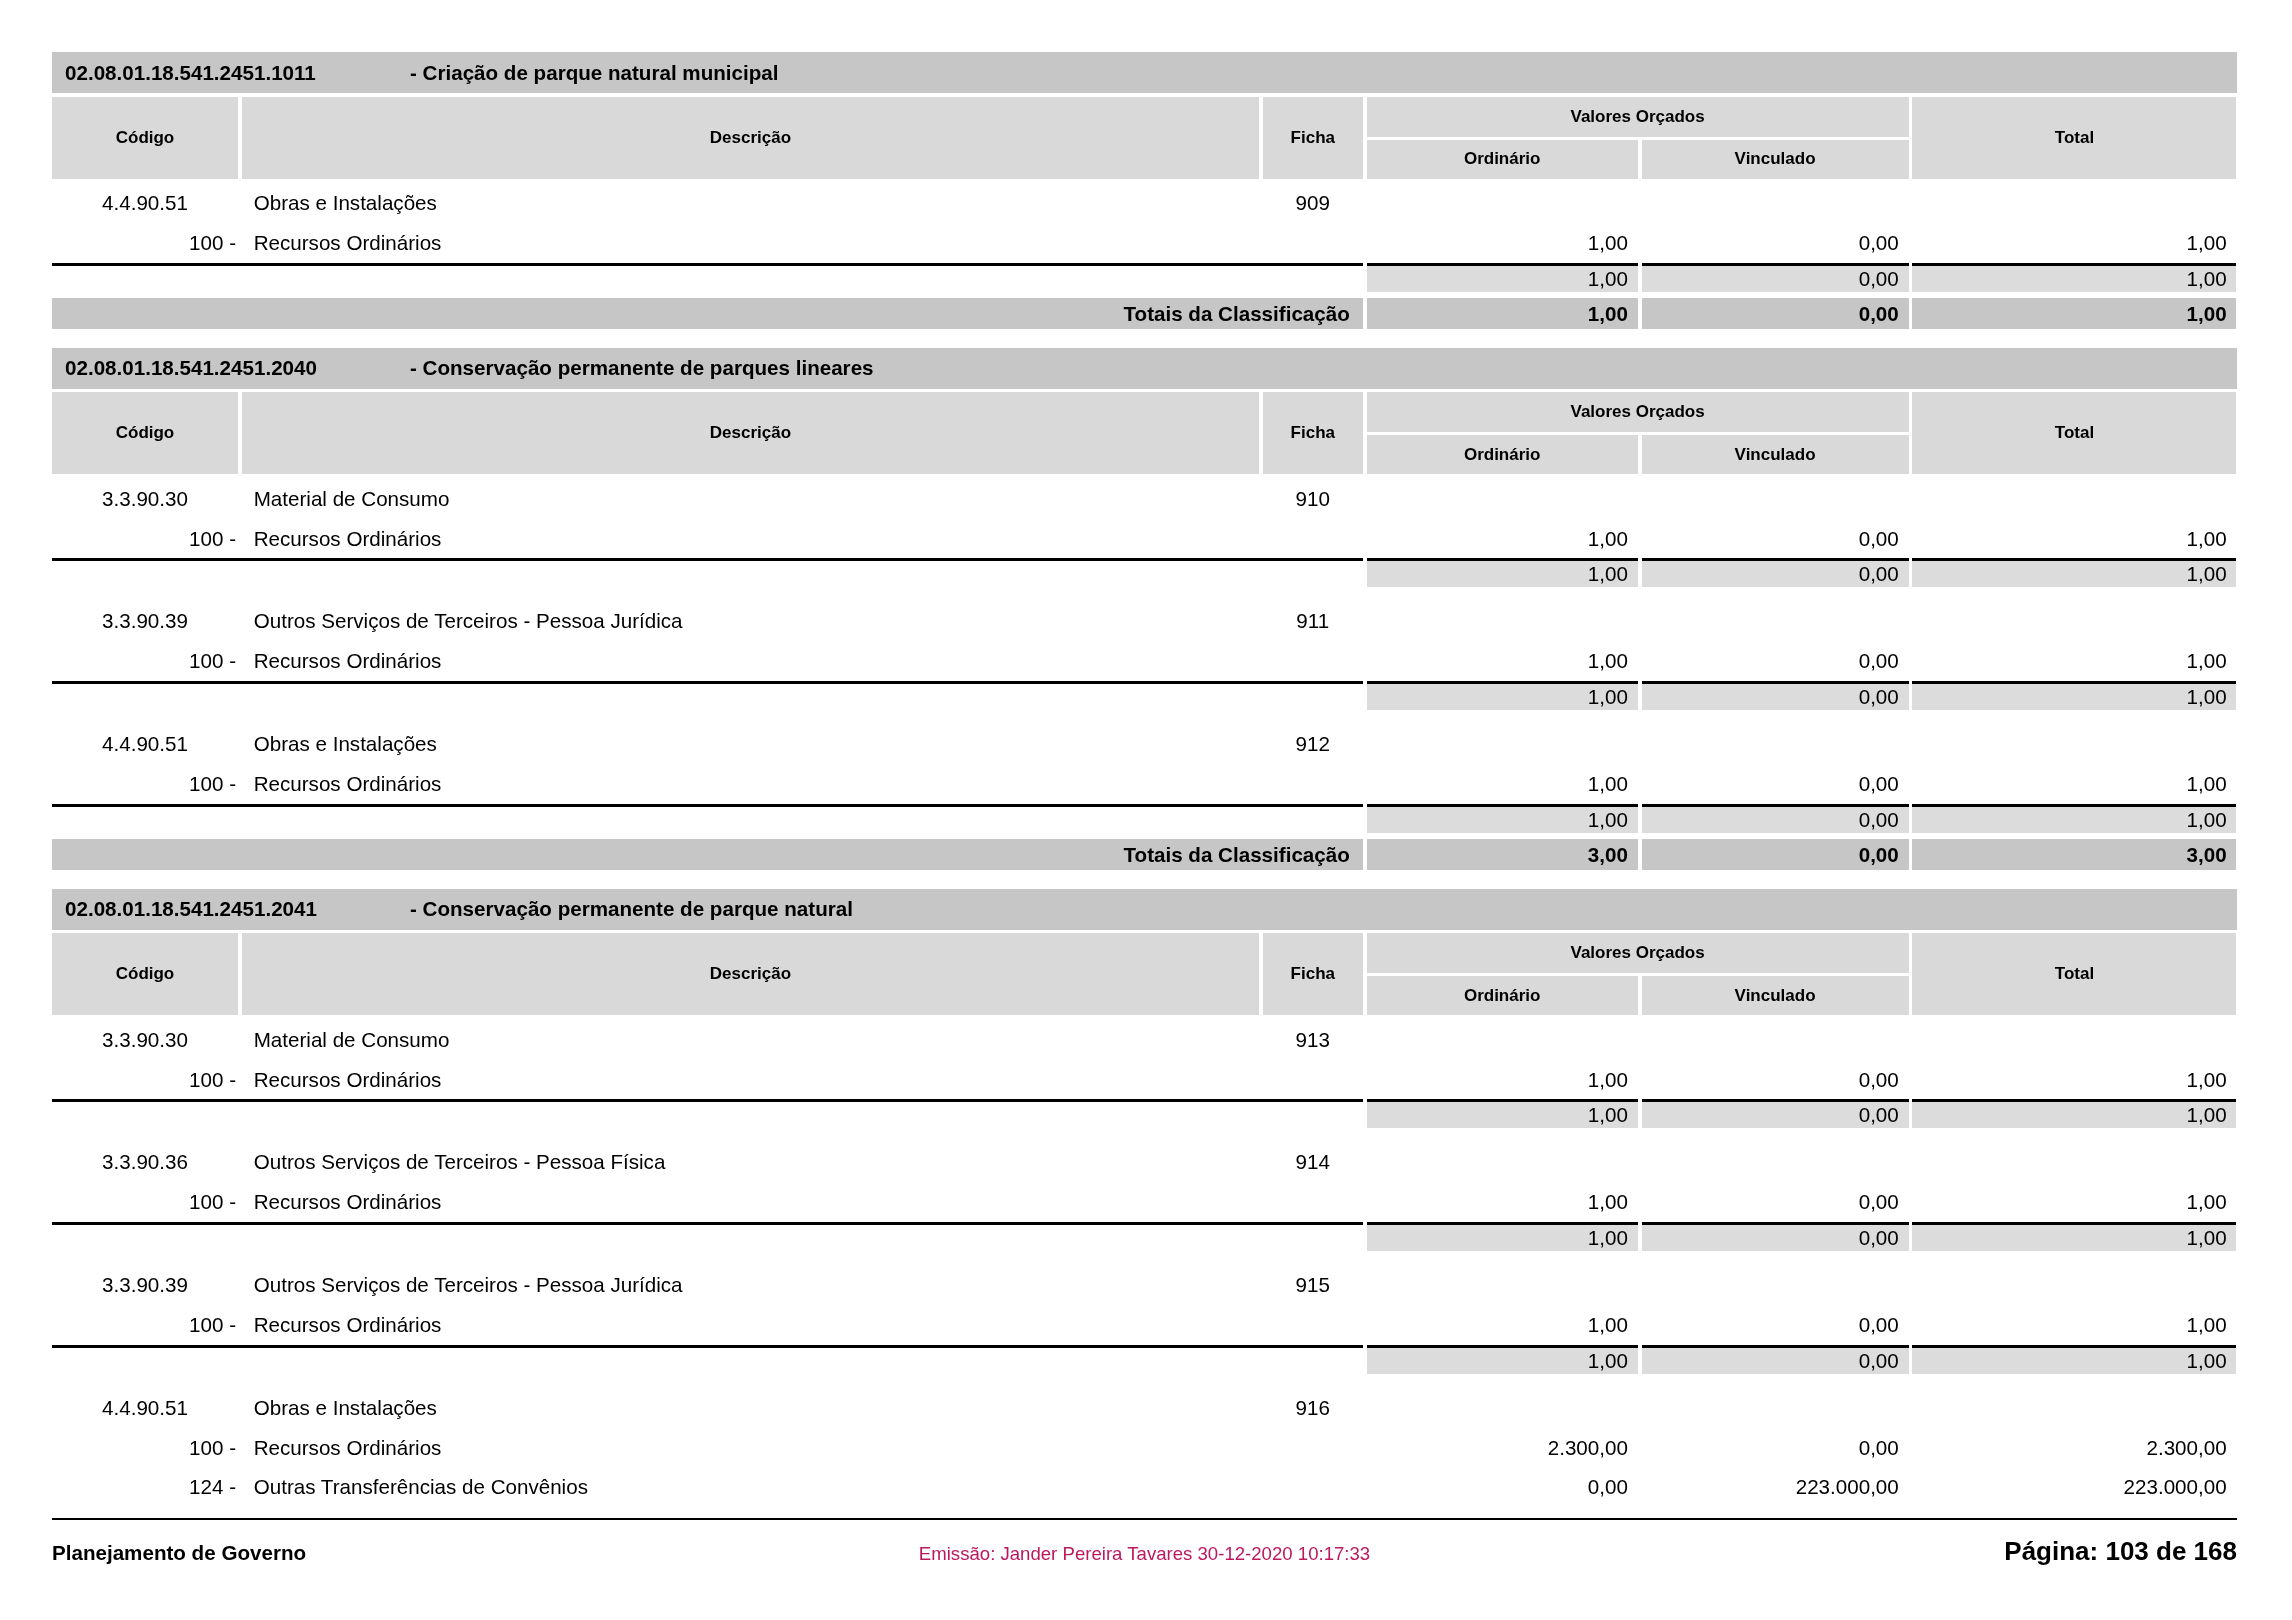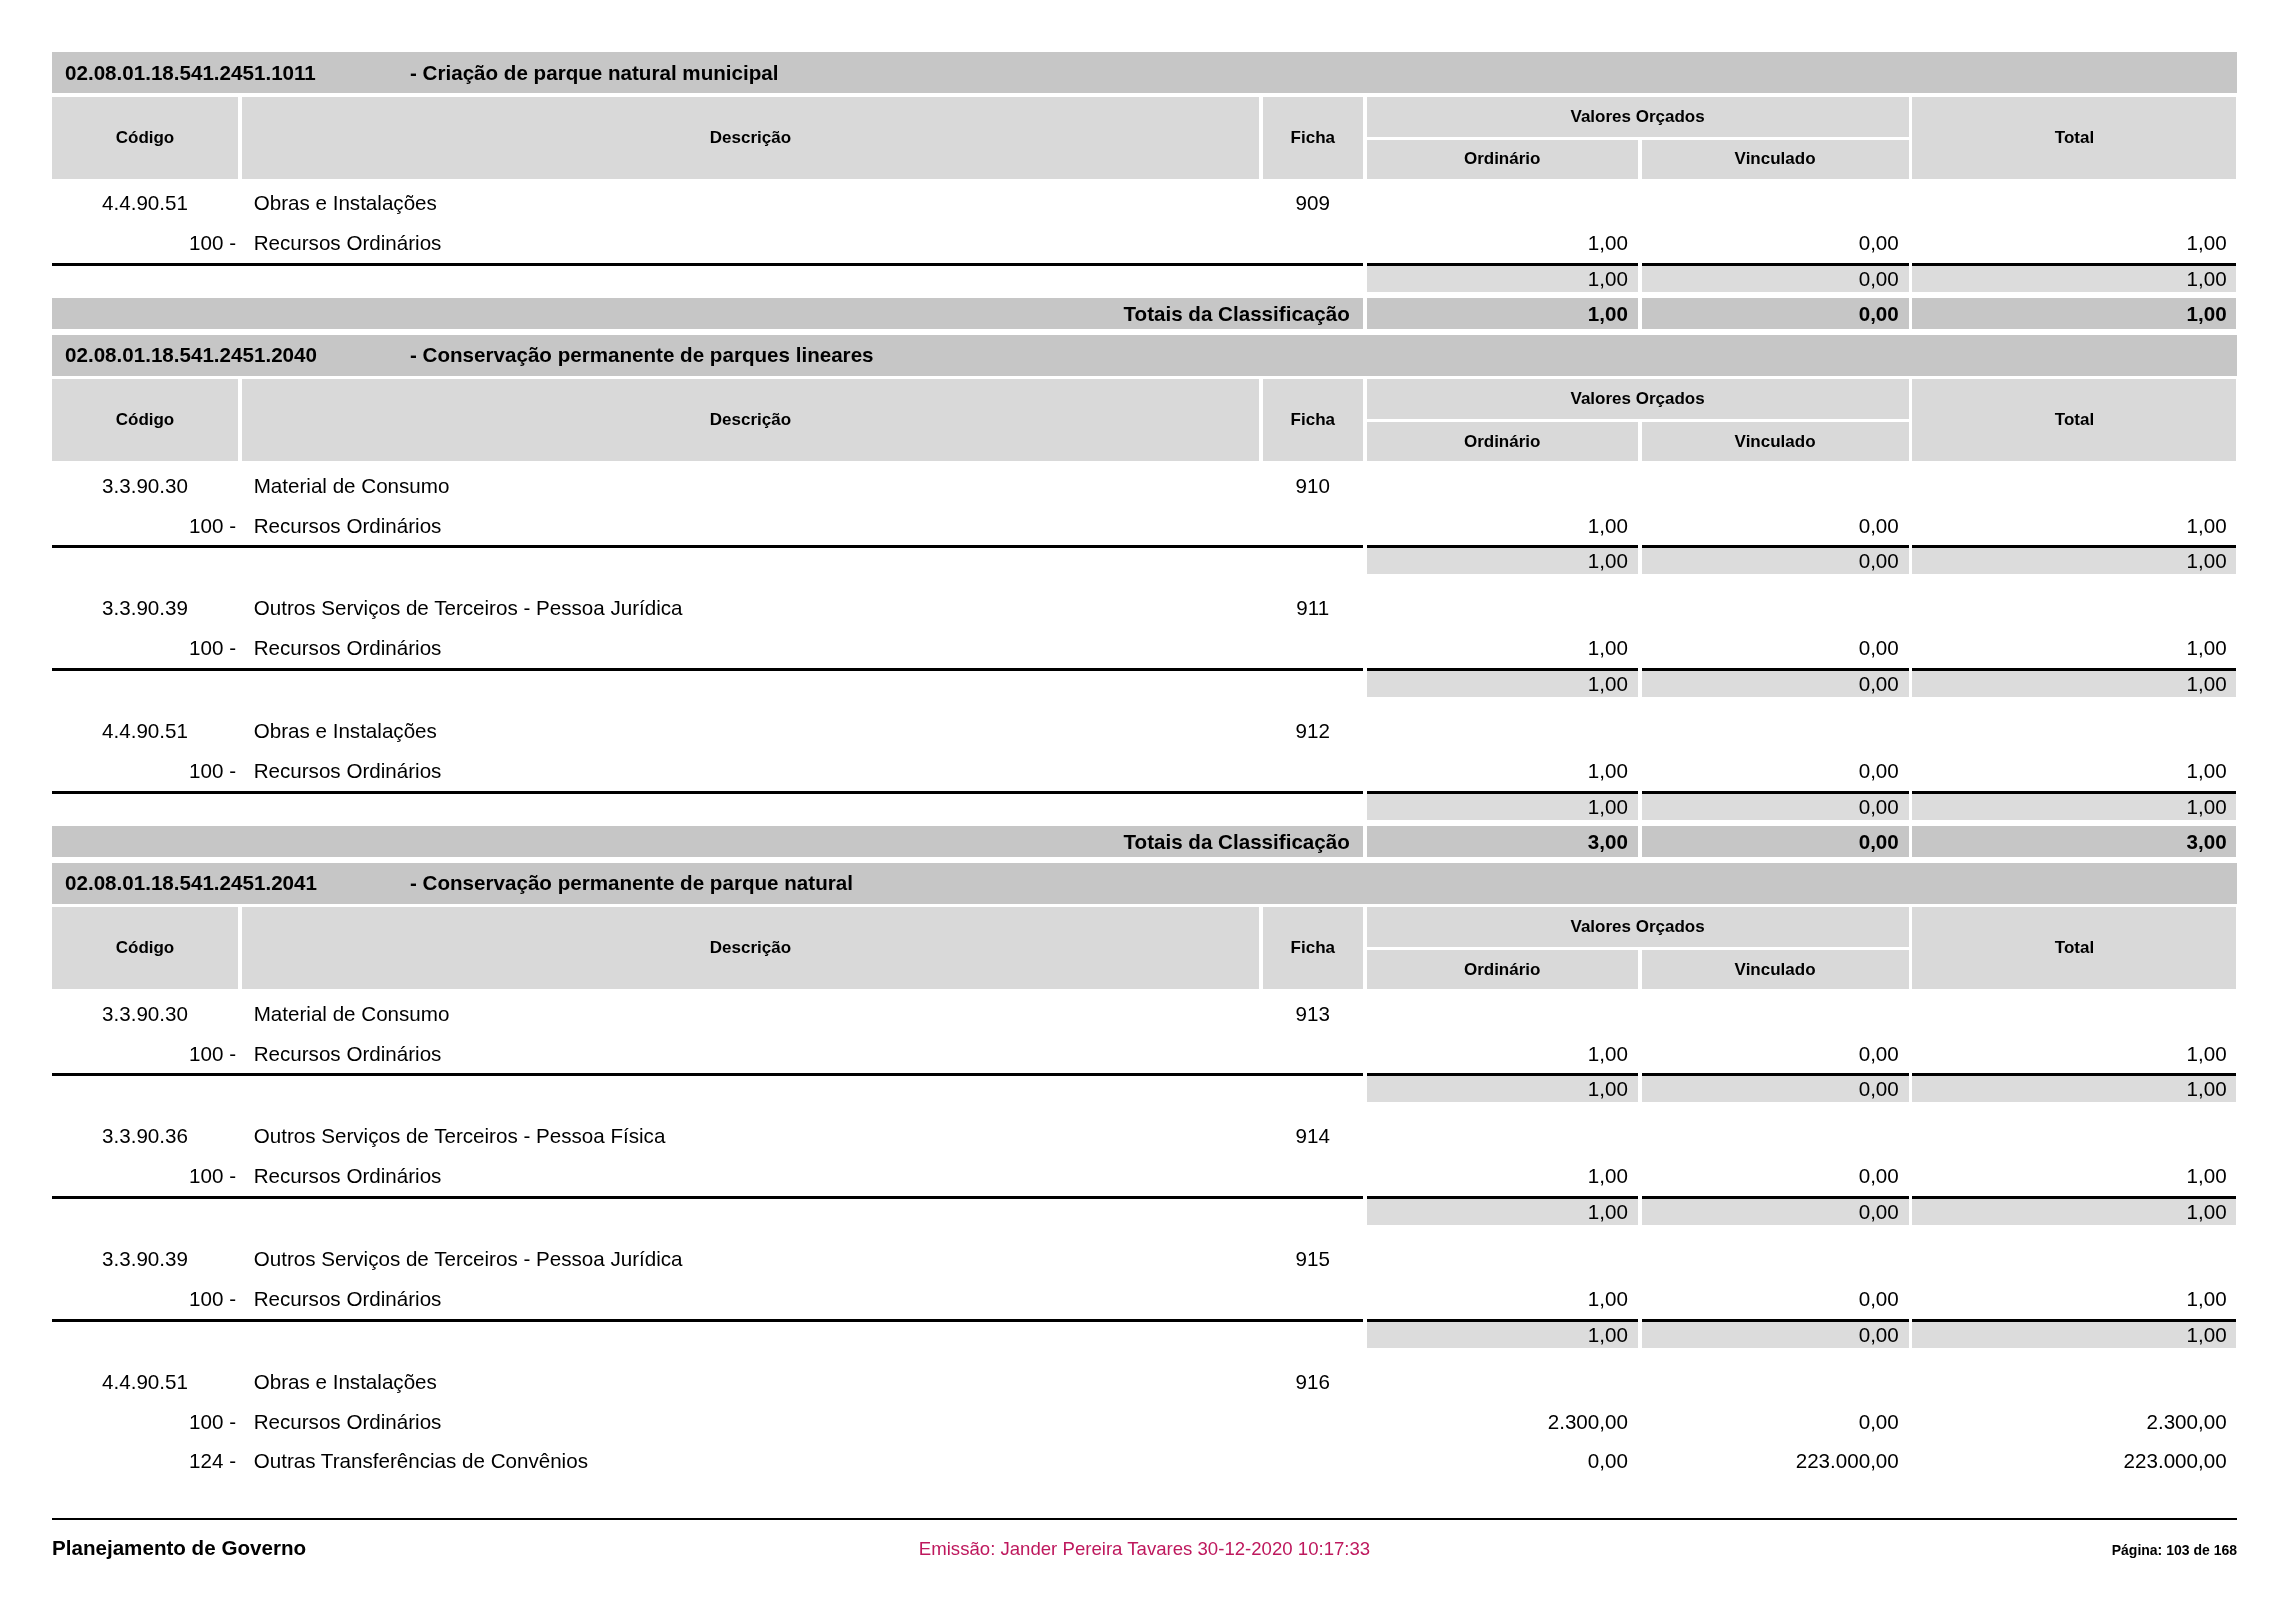--- a/index.html
+++ b/index.html
@@ -15,21 +15,21 @@
     width:2293px;height:1620px;
     font-family:"Liberation Sans",sans-serif;
     color:#000;
     position:relative;
     overflow:hidden;
   }
   .page{position:relative;width:2293px;height:1620px;background:#fff;}
   .content{position:absolute;top:52px;left:52px;width:2185px;}
 
   
-  .classification{margin-top:6px;}
+  .classification{margin-top:19px;}
   .classification:first-child{margin-top:0;}
 
   .section-bar{
     height:41px;background:var(--bar);
     display:flex;align-items:center;
     font-weight:bold;font-size:20.6px;
   }
   .sec-code{width:358px;padding-left:13px;flex:0 0 auto;}
   .sec-title{flex:1;}
 
@@ -89,21 +89,21 @@
   .footer{
     position:absolute;top:1518px;left:52px;width:2185px;
     border-top:2px solid #000;
   }
   .footer-inner{
     margin-top:15.7px;
     display:grid;grid-template-columns:1fr auto 1fr;align-items:baseline;
   }
   .footer-left{font-weight:bold;font-size:20.6px;justify-self:start;}
   .footer-center{font-size:18.6px;color:#be185d;justify-self:center;}
-  .footer-right{font-weight:bold;font-size:14px;justify-self:end;}
+  .footer-right{font-weight:bold;font-size:26px;justify-self:end;}
 </style>
 </head>
 <body>
 
 <div class="page">
   <div class="content" id="report">
       <section class="classification">
     <div class="section-bar">
       <span class="sec-code">02.08.01.18.541.2451.1011</span>
       <span class="sec-title">- Criação de parque natural municipal</span>

